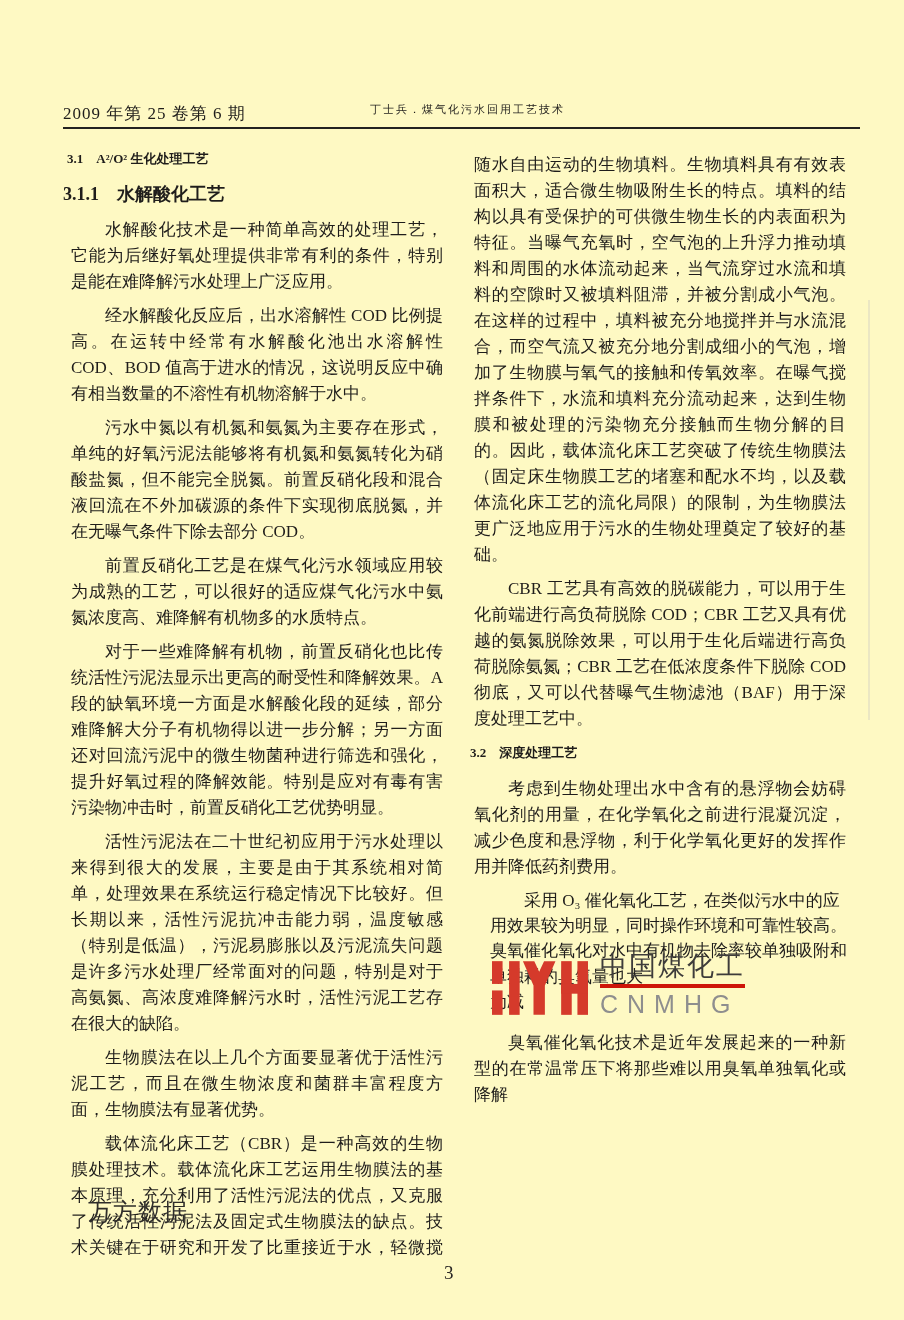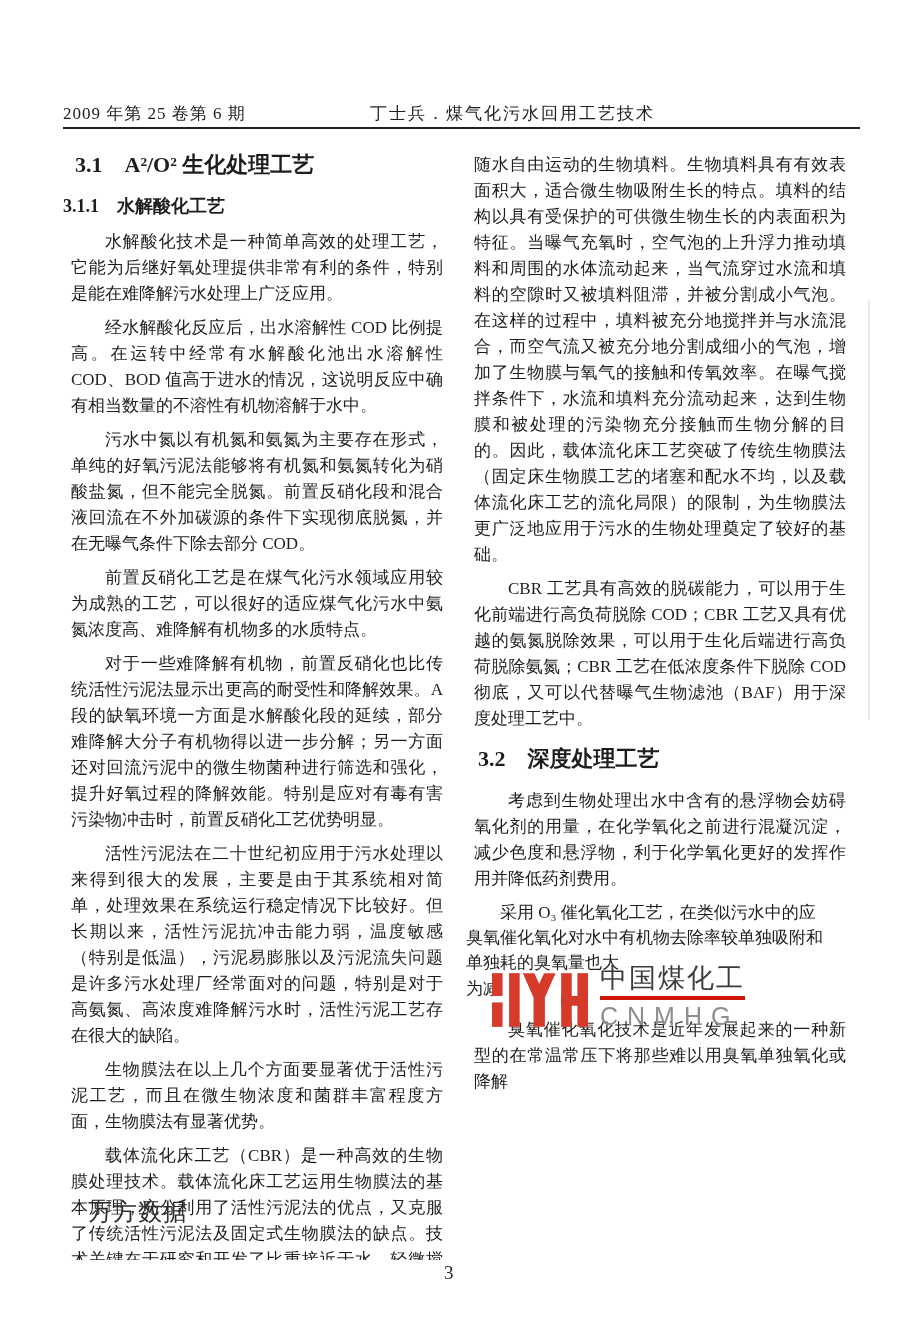--- a/index.html
+++ b/index.html
@@ -1,56 +1,56 @@
 <!DOCTYPE html>
 <html><head>
 <meta charset="utf-8">
 <style>
   html, body { margin: 0; padding: 0; }
   body { background: #e8e8e6; font-family: "Liberation Serif", "DejaVu Serif", serif; }
   .page {
     position: relative;
     width: 904px; height: 1320px;
     margin: 0 auto;
-    background: #ffffff;
+    background: #fef9c3;
     color: #1f1d1b;
     overflow: hidden;
   }
   
   .issue {
     position: absolute; left: 63px; top: 102px;
     font-size: 17px; letter-spacing: 1px; white-space: nowrap;
   }
   .running-title {
     position: absolute; left: 370px; top: 102px;
-    font-size: 17px; letter-spacing: 2px; white-space: nowrap;
+    font-size: 11px; letter-spacing: 2px; white-space: nowrap;
   }
   .header-rule {
     position: absolute; left: 63px; top: 127px;
     width: 797px; height: 2px; background: #232220;
   }
   
   .col { position: absolute; width: 388px; overflow: hidden; }
   .col-left  { left: 63px;  top: 146px; height: 1114px; }
   .col-right { left: 466px; top: 144px; height: 1118px; }
   .col p {
     margin: 8px; font-size: 17px; line-height: 26px;
     text-align: justify; text-indent: 2em;
   }
   .col p.noindent { text-indent: 0; }
   .h1, .h2 {
     font-weight: bold; white-space: nowrap; text-indent: 0;
     font-family: "Liberation Serif", "DejaVu Serif", serif;
   }
-  .h1 { font-size: 22px; margin: 12px 0 14px 12px; }
+  .h1 { font-size: 13px; margin: 12px 0 14px 4px; }
   .h2 { font-size: 18px; margin: 10px 0 11px 0; }
   .col-left .h1:first-child { margin-top: 4px; }
   
   .p13 { position: relative; font-size: 17px; line-height: 25.2px; }
-  .p13 .line { height: 25.2px; white-space: nowrap; overflow: hidden; }
+  .p13 .line { height: 25.2px; white-space: nowrap; overflow: hidden; margin-left: 24px; }
   .p13 .l1 { text-indent: 2em; }
   .p13 .l-split { display: flex; justify-content: flex-start; }
   .p14 { margin-top: 16px !important; }
   
   .wm {
     position: absolute; left: 26px; top: 64px;
     display: flex; align-items: flex-end; gap: 12px;
     z-index: 3; pointer-events: none;
   }
   .wm-logo { display: block; }
@@ -103,20 +103,21 @@
   </div>
 
   <div class="col col-right">
     <p class="noindent">随水自由运动的生物填料。生物填料具有有效表面积大，适合微生物吸附生长的特点。填料的结构以具有受保护的可供微生物生长的内表面积为特征。当曝气充氧时，空气泡的上升浮力推动填料和周围的水体流动起来，当气流穿过水流和填料的空隙时又被填料阻滞，并被分割成小气泡。在这样的过程中，填料被充分地搅拌并与水流混合，而空气流又被充分地分割成细小的气泡，增加了生物膜与氧气的接触和传氧效率。在曝气搅拌条件下，水流和填料充分流动起来，达到生物膜和被处理的污染物充分接触而生物分解的目的。因此，载体流化床工艺突破了传统生物膜法（固定床生物膜工艺的堵塞和配水不均，以及载体流化床工艺的流化局限）的限制，为生物膜法更广泛地应用于污水的生物处理奠定了较好的基础。</p>
     <p>CBR 工艺具有高效的脱碳能力，可以用于生化前端进行高负荷脱除 COD；CBR 工艺又具有优越的氨氮脱除效果，可以用于生化后端进行高负荷脱除氨氮；CBR 工艺在低浓度条件下脱除 COD 彻底，又可以代替曝气生物滤池（BAF）用于深度处理工艺中。</p>
     <div class="h1">3.2　深度处理工艺</div>
     <p>考虑到生物处理出水中含有的悬浮物会妨碍氧化剂的用量，在化学氧化之前进行混凝沉淀，减少色度和悬浮物，利于化学氧化更好的发挥作用并降低药剂费用。</p>
 
     <div class="p13">
       <div class="line l1">采用 O₃ 催化氧化工艺，在类似污水中的应</div>
+      <div class="line">用效果较为明显，同时操作环境和可靠性较高。</div>
       <div class="line">臭氧催化氧化对水中有机物去除率较单独吸附和</div>
       <div class="line l-split">
         <span>单独</span>
         <span>耗的臭氧量也大</span>
       </div>
       <div class="line">为减</div>
 
       <div class="wm">
         <svg class="wm-logo" width="96" height="58" viewBox="0 0 118 70" aria-hidden="true">
           <g fill="#d53a2b">

